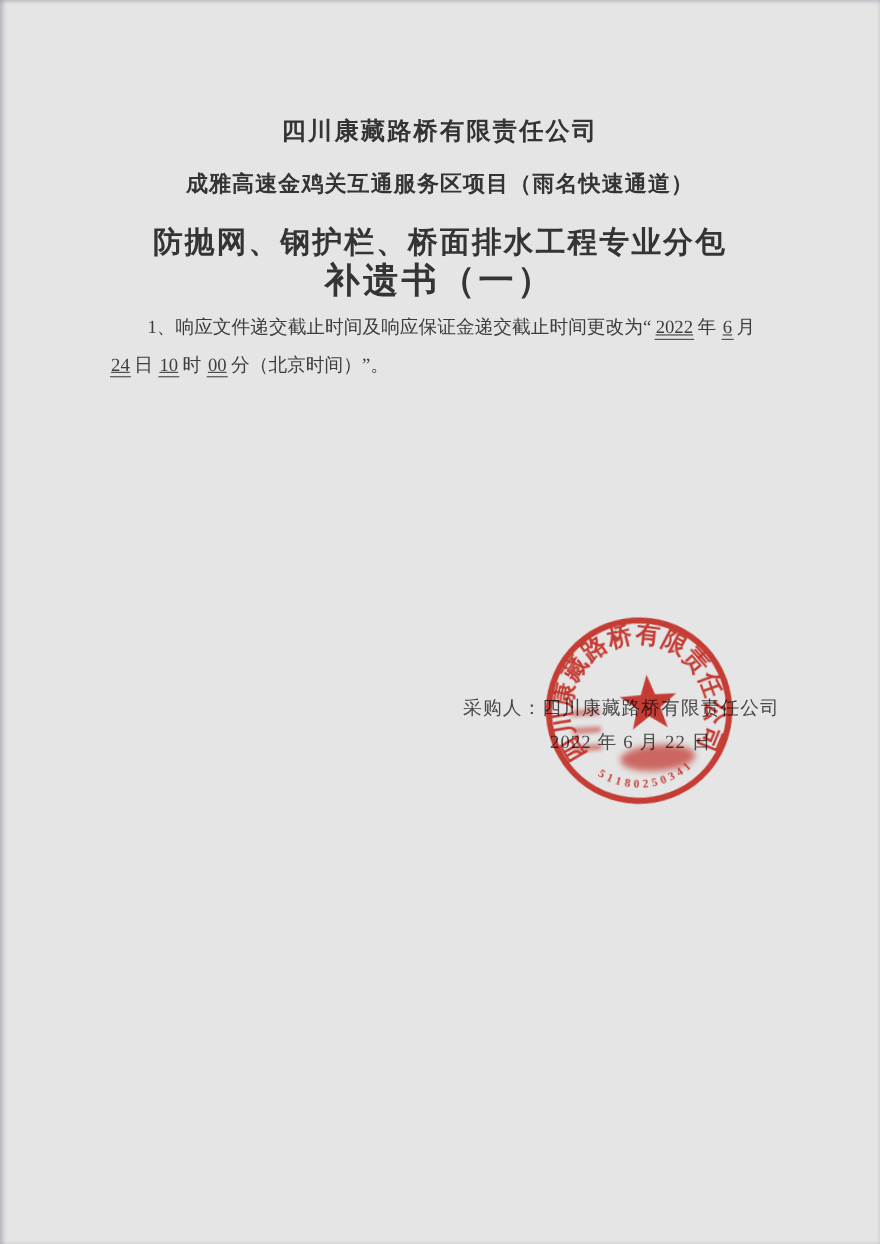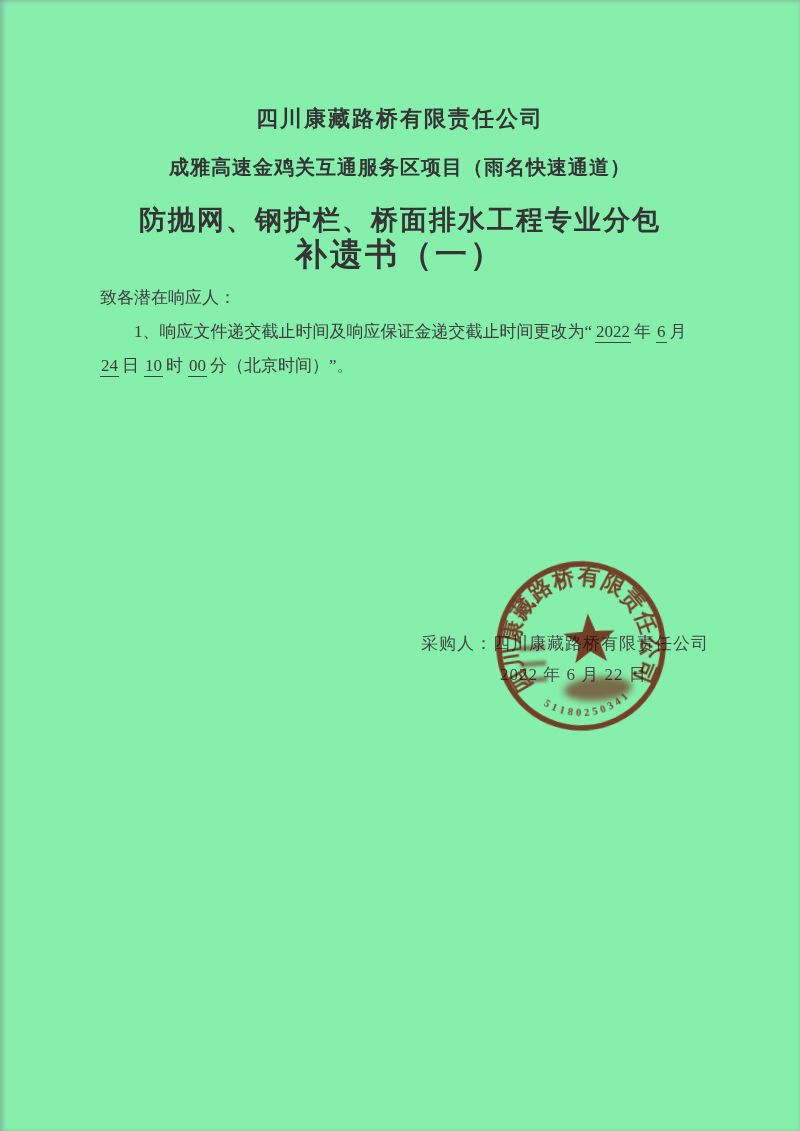--- a/index.html
+++ b/index.html
@@ -1,20 +1,20 @@
 <!DOCTYPE html>
 <html><head>
 <meta charset="utf-8">
 <style>
   html, body { margin: 0; padding: 0; background: #ffffff; }
   .page {
     position: relative;
     width: 800px;
     height: 1131px;
-    background: #86efac;
+    background: #e5e5e5;
     overflow: hidden;
     font-family: "Liberation Serif", "DejaVu Serif", serif;
     color: #3b3b3b;
     box-shadow: inset 5px 0 4px -2px rgba(125,120,140,.40),
                 inset 0 3px 3px -1px rgba(140,135,155,.35),
                 inset -2px -2px 3px -1px rgba(160,155,170,.22);
   }
   .title-line {
     position: absolute;
     left: 0; width: 100%;
@@ -31,21 +31,21 @@
     position: absolute;
     top: 281px; left: 100px; width: 614px;
     font-size: 17px; line-height: 34px;
     text-align: justify;
     color: #3d3d3d;
   }
   .body-block p { margin: 0; }
   .indent { text-indent: 2em; }
   .closing { margin-top: 17px !important; text-indent: 3em; }
   .u { border-bottom: 1px solid #454545; padding: 0 1px 1px 1px; }
-  .n { margin: 0 3px; }
+  .n { margin: 0 3px; text-decoration: underline; }
   .unit { margin-right: 2px; }
   .sig-buyer {
     position: absolute;
     top: 632px; left: 421px;
     font-size: 17px; letter-spacing: 1px;
     color: #474747;
     white-space: nowrap;
   }
   .sig-date {
     position: absolute;
@@ -74,21 +74,20 @@
 <body>
 
 <div class="page" data-name="document-page">
 
   <div class="title-line t1" data-name="title-company">四川康藏路桥有限责任公司</div>
   <div class="title-line t2" data-name="title-project">成雅高速金鸡关互通服务区项目（雨名快速通道）</div>
   <div class="title-line t3" data-name="title-package">防抛网、钢护栏、桥面排水工程专业分包</div>
   <div class="title-line t4" data-name="title-doc-name">补遗书（一）</div>
 
   <div class="body-block" data-name="document-body">
-    <p data-name="salutation">致各潜在响应人：</p>
     <p class="indent" data-name="item-1-paragraph"><span data-name="item-1-lead">1、响应文件递交截止时间及响应保证金递交截止时间更改为“</span><span class="u n" data-name="deadline-year">2022</span><span class="unit" data-name="deadline-year-unit">年</span><span class="u n" data-name="deadline-month">6</span><span class="unit" data-name="deadline-month-unit">月</span><br data-name="item-1-linebreak"><span class="u n" style="margin-left:0" data-name="deadline-day">24</span><span class="unit" data-name="deadline-day-unit">日</span><span class="u n" data-name="deadline-hour">10</span><span class="unit" data-name="deadline-hour-unit">时</span><span class="u n" data-name="deadline-minute">00</span><span class="unit" data-name="deadline-minute-unit">分（北京时间）”。</span></p>
   </div>
 
   <div class="sig-buyer" data-name="buyer-line"><span data-name="buyer-label">采购人：</span><span data-name="buyer-name">四川康藏路桥有限责任公司</span></div>
   <div class="sig-date" data-name="signature-date">2022 年 6 月 22 日</div>
 
   <div class="seal" data-name="company-seal">
     <svg width="190" height="190" viewBox="-95 -95 190 190" data-name="company-seal-graphic">
       <defs>
         <filter id="blur3" x="-60%" y="-60%" width="220%" height="220%">

